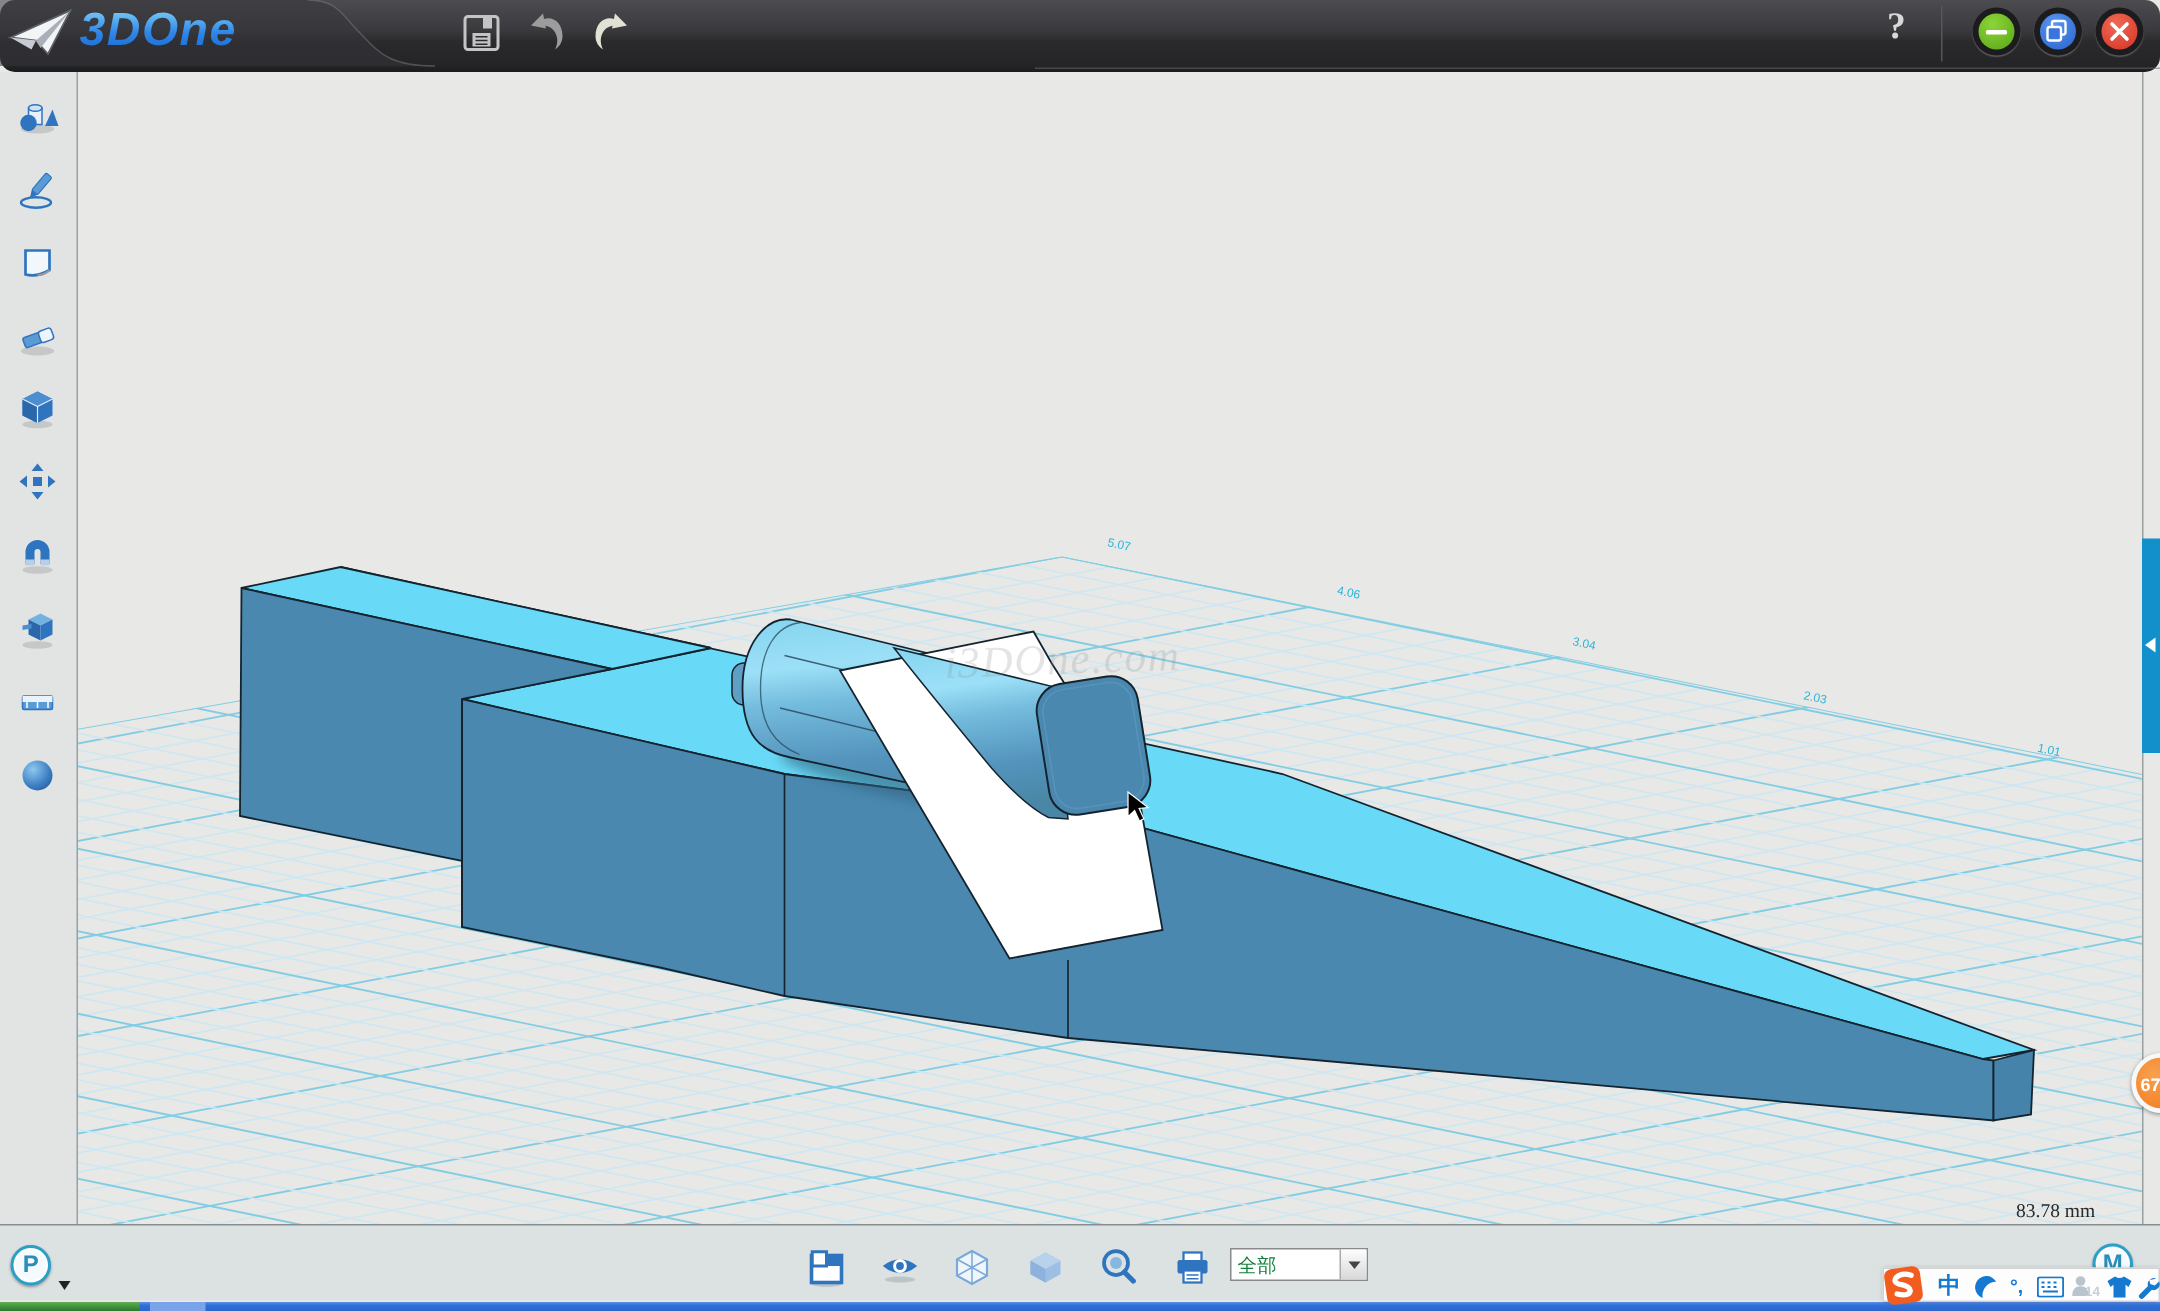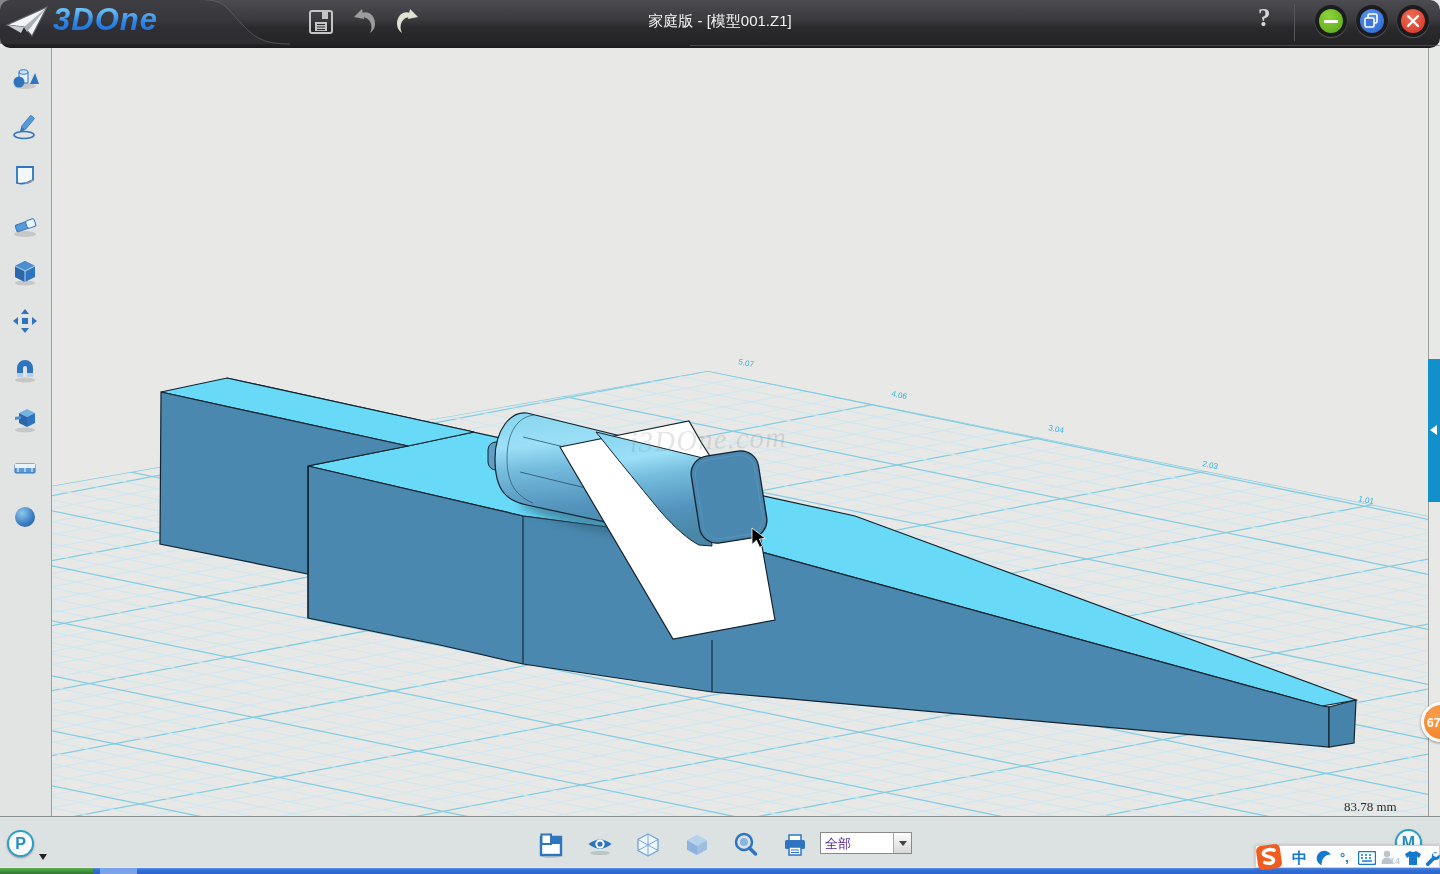--- a/index.html
+++ b/index.html
@@ -24,21 +24,21 @@
 #btab:after { content:""; position:absolute; left:2px; top:66px; border-right:7px solid #fff; border-top:5px solid transparent; border-bottom:5px solid transparent; }
 #badge { position:absolute; left:1421px; top:702px; width:40px; height:40px; border-radius:50%;
   background:radial-gradient(circle at 35% 35%, #f9a050, #f07818); border:3px solid #f8f8f8;
   color:#fff; font-weight:bold; font-size:12px; line-height:37px; text-indent:3px; box-shadow:0 1px 3px rgba(0,0,0,0.4); }
 
 #bbar { position:absolute; left:0; top:816px; width:1440px; height:51px;
   background:#dce1e2; border-top:1px solid #878e90; }
 #task { position:absolute; left:0; top:868px; width:1440px; height:6px; background:linear-gradient(#5a8de8 0%,#2e6fd8 40%,#2a66cc 100%); }
 #task .grn { position:absolute; left:0; top:0; width:93px; height:7px; background:linear-gradient(#5fae53,#1f7026); }
 #task .lit { position:absolute; left:100px; top:0; width:37px; height:6px; background:#7ba3ea; }
-#combo { position:absolute; left:820px; top:832px; width:92px; height:22px; background:#fff; border:1px solid #8a8a8a; font-size:13px; padding:2px 4px; color:#4c1d95; }
+#combo { position:absolute; left:820px; top:832px; width:92px; height:22px; background:#fff; border:1px solid #8a8a8a; font-size:13px; padding:2px 4px; color:#15803d; }
 #combo .arr { position:absolute; right:0; top:0; width:18px; height:20px; background:linear-gradient(#fdfdfd,#d8d8d8); border-left:1px solid #aaa; }
 #combo .arr:after { content:""; position:absolute; left:5px; top:8px; border-top:5px solid #444; border-left:4px solid transparent; border-right:4px solid transparent; }
 .pm { position:absolute; width:27px; height:27px; border-radius:50%; border:2.5px solid #2aa0c8; background:#f4fafd; box-shadow:0 1px 2px rgba(0,0,0,0.35), inset 0 0 0 1.5px #fff; color:#2a8cb8; font-weight:bold; font-size:16px; text-align:center; line-height:23px; }
 
 #sogou { position:absolute; left:1255px; top:845px; width:185px; height:23px; background:#fdfdfd; border:1px solid #d0d0d0; box-shadow:0 0 3px rgba(0,0,0,0.2); }
 .sgi { position:absolute; top:0; height:23px; color:#1679d0; font-size:15px; font-weight:bold; line-height:23px; }
 </style></head>
 <body>
 <div id="root">
 <svg width="1376" height="768" viewBox="52 48 1376 768" style="position:absolute;left:52px;top:48px">
@@ -393,21 +393,20 @@
           <rect x="12" y="9" width="9" height="9" rx="1.5" fill="none" stroke="#fff" stroke-width="1.6"></rect>
           <rect x="9" y="13" width="9" height="9" rx="1.5" fill="#3a74dc" stroke="#fff" stroke-width="1.6"></rect>
         </svg>
       </div>
   <div class="winbtn" style="left:1397px;">
         <i style="background:radial-gradient(circle at 40% 30%, #f06a56, #d43224);"></i>
     <svg width="32" height="32" style="position:absolute">
           <path d="M11 11 L21 21 M21 11 L11 21" stroke="#fff" stroke-width="2.4" stroke-linecap="round"></path>
         </svg>
       </div>
-  <span id="title">家庭版 - [模型001.Z1]</span>
 </div>
 <svg width="0" height="0">
       <defs>
 <radialGradient id="sphg" cx="0.35" cy="0.3" r="0.9">
           <stop offset="0" stop-color="#8ec8ee"></stop>
           <stop offset="0.6" stop-color="#3d7fc4"></stop>
           <stop offset="1" stop-color="#22568e"></stop>
         </radialGradient>
 </defs>
     </svg>

